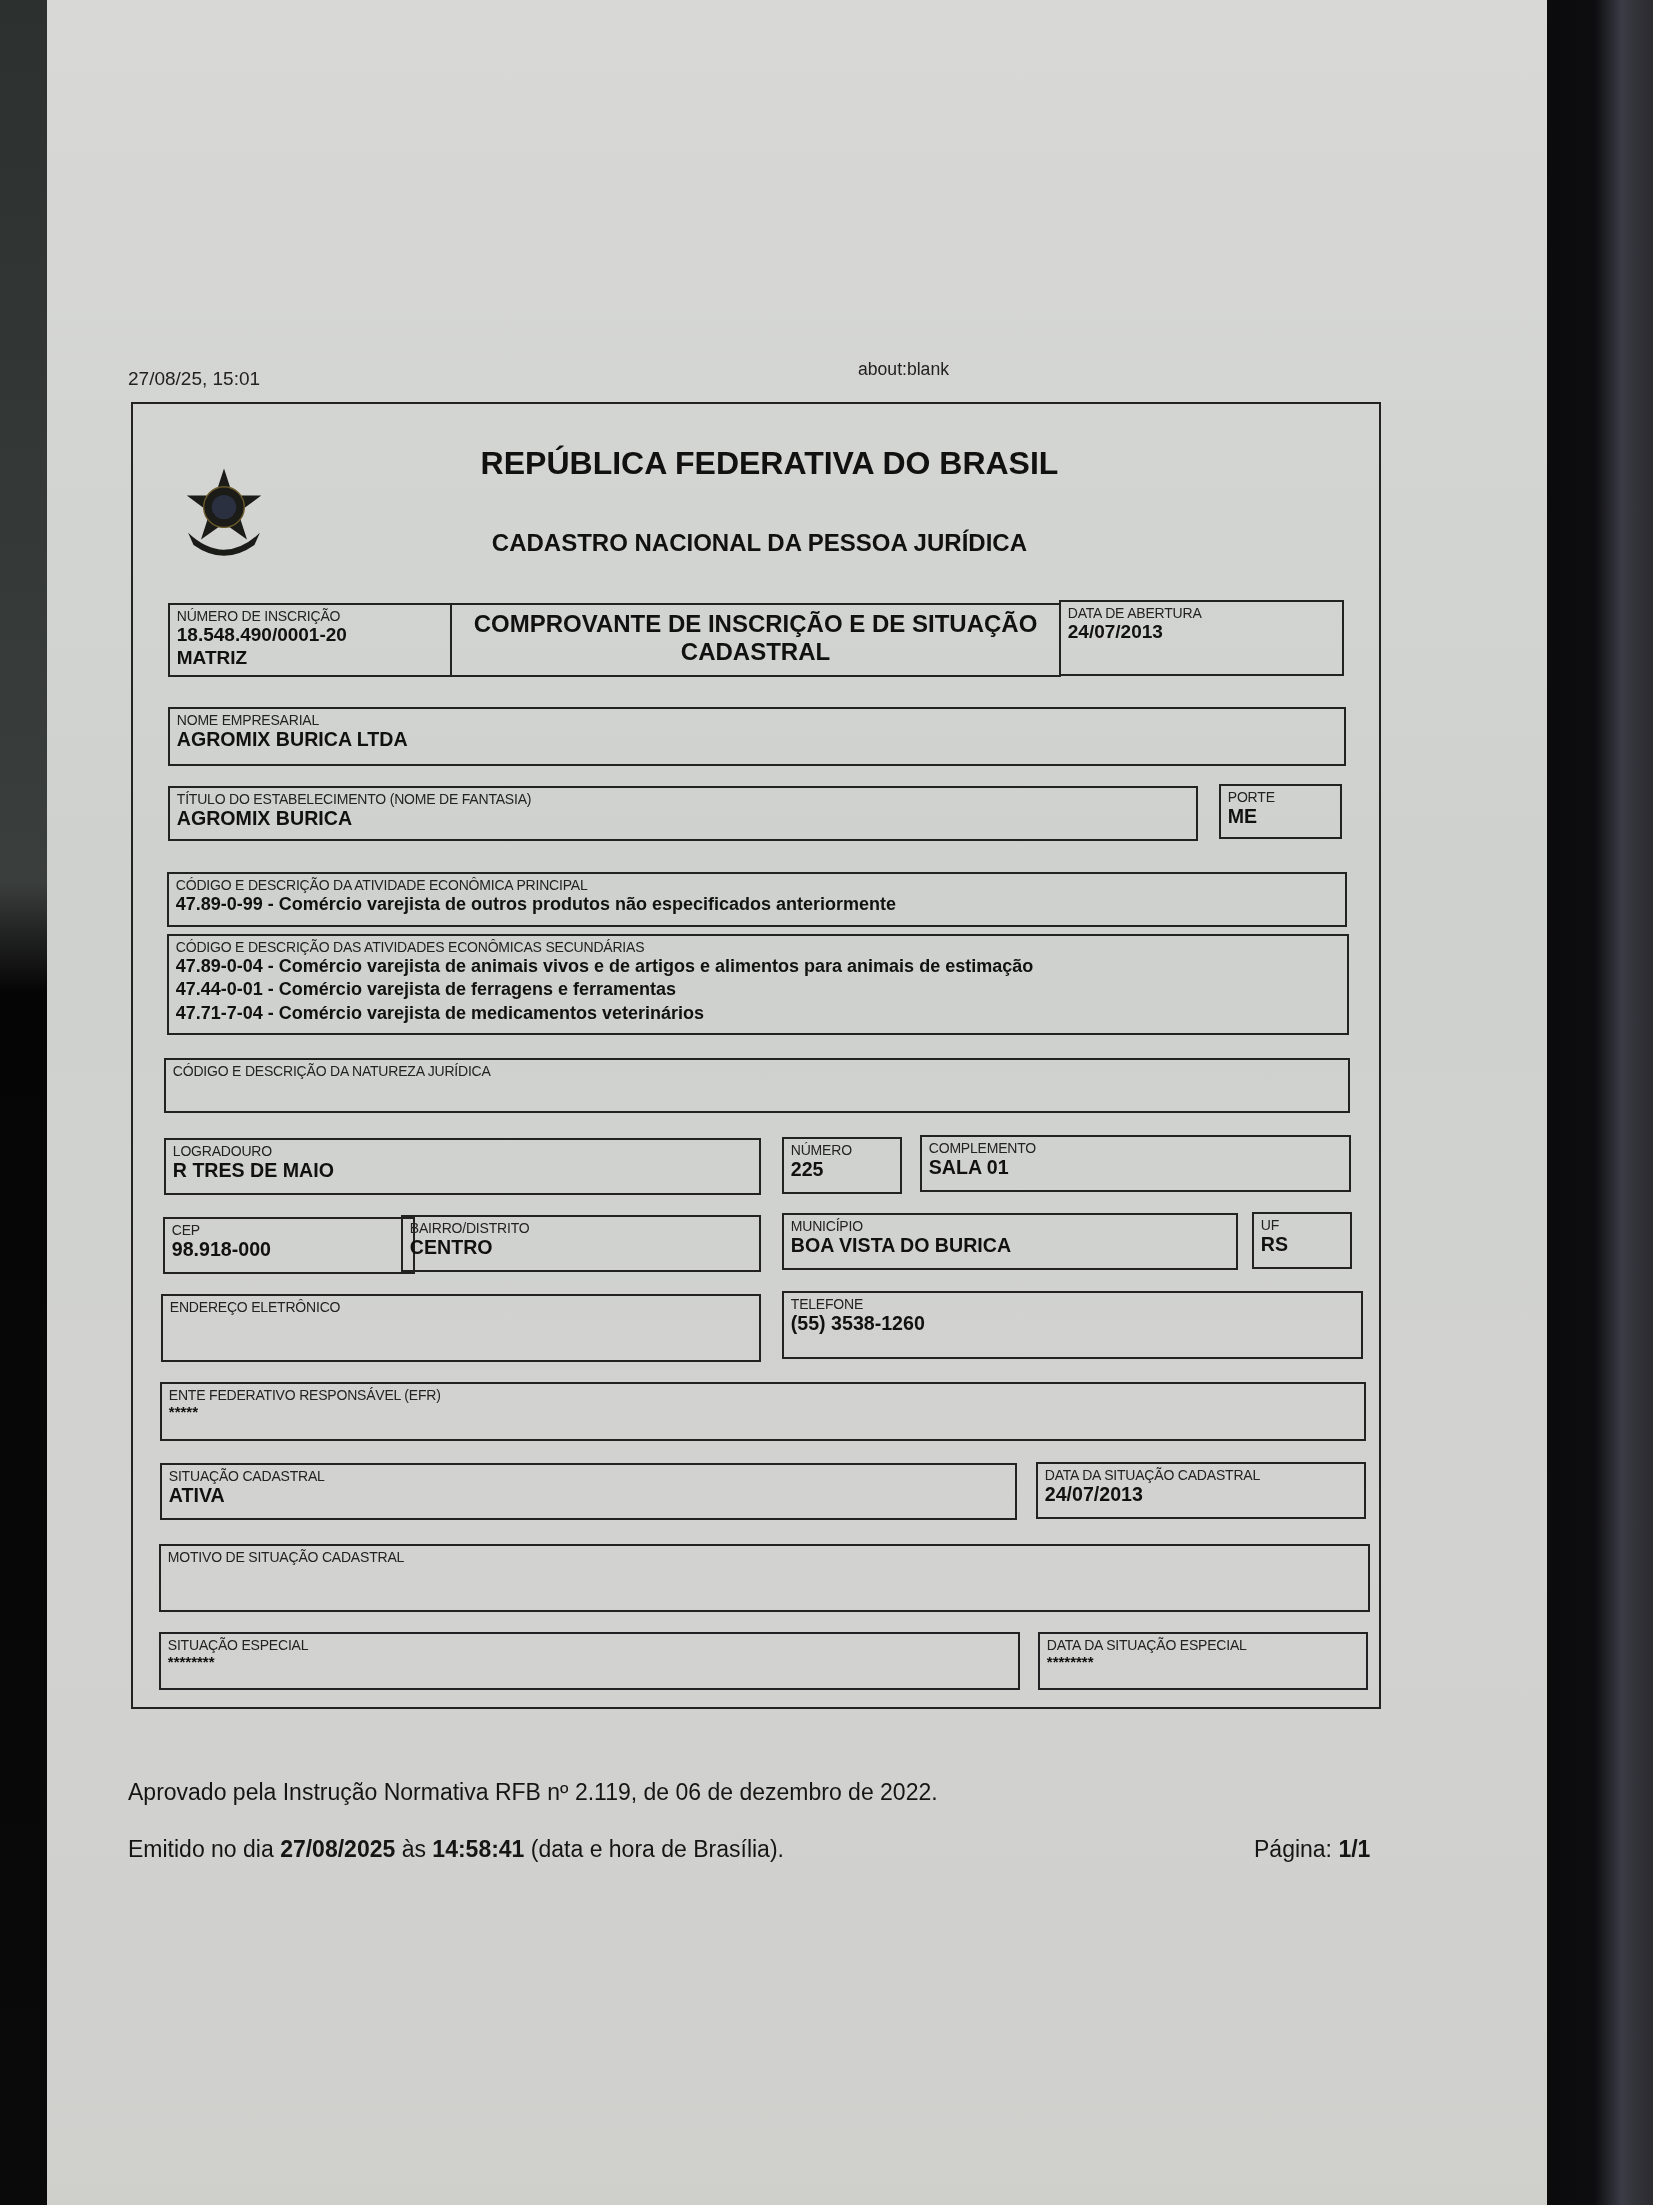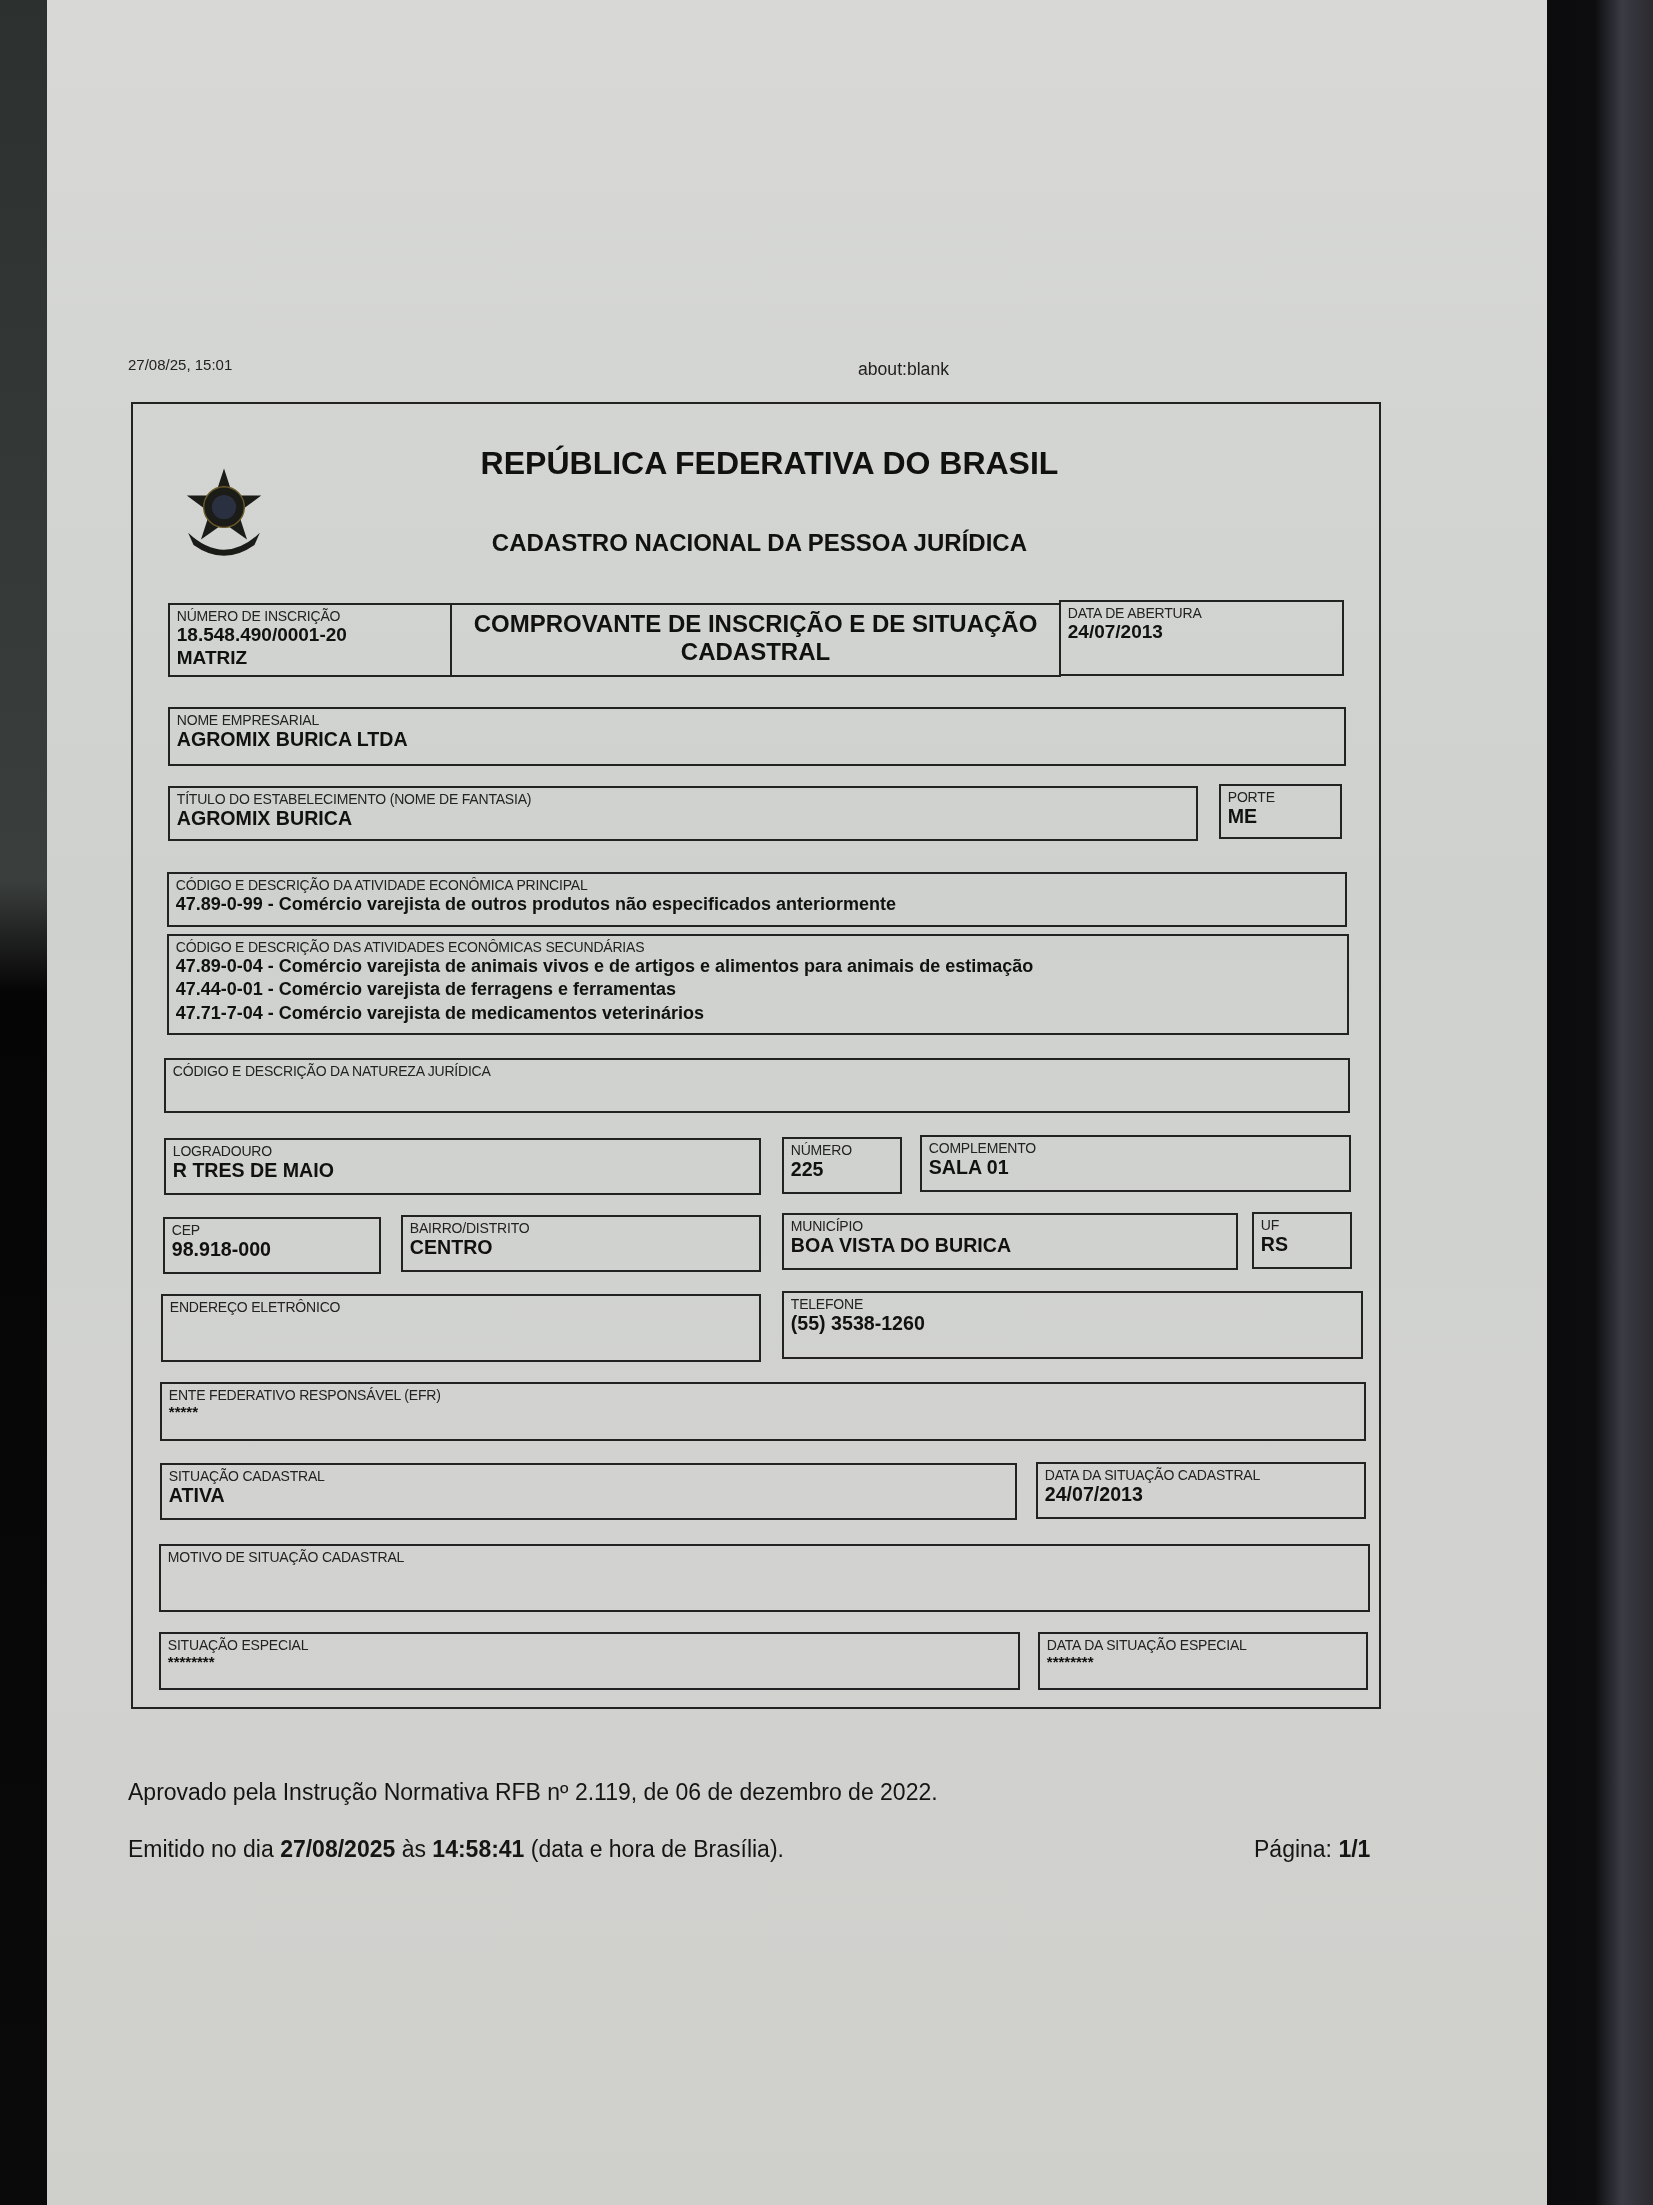--- a/index.html
+++ b/index.html
@@ -9,21 +9,21 @@
     font-family:"Liberation Sans", sans-serif;
   }
   .bezel-left { position:absolute; left:0; top:0; width:47px; height:2205px;
     background:linear-gradient(180deg,#2c302f 0%,#3a3e3c 40%,#050505 45%,#0a0a0a 100%); }
   .bezel-right { position:absolute; right:0; top:0; width:108px; height:2205px;
     background:linear-gradient(90deg,#0b0b0c 0%,#0d0d10 45%,#3a3b44 70%,#2a2a2e 100%); }
   .screen {
     position:absolute; left:47px; top:0; width:1500px; height:2205px;
     background:linear-gradient(180deg,#d8d9d7 0%,#cfd1ce 40%,#d2d3d0 70%,#cfd0cc 100%);
   }
-  .hdr-date { position:absolute; left:81px; top:356px; font-size:15px; color:#222; }
+  .hdr-date { position:absolute; left:81px; top:368px; font-size:19px; color:#222; }
   .hdr-url { position:absolute; left:811px; top:359px; font-size:17.6px; color:#222; }
 
   .frame {
     position:absolute; left:84px; top:402px; width:1250px; height:1307px;
     border:2.7px solid #222; box-sizing:border-box;
   }
   .emblem { position:absolute; left:47px; top:61px; width:88px; height:95px; }
   .title1 { position:absolute; left:0; right:0; top:41px; text-align:center; font-weight:bold; font-size:32px; color:#111; padding-left:27px; }
   .title2 { position:absolute; left:0; right:0; top:125px; text-align:center; font-weight:bold; font-size:24px; color:#111; padding-left:6.8px; }
 
@@ -110,21 +110,21 @@
     </div>
     <div class="box" style="left:649px; top:733px; width:120px; height:57px;">
       <span class="lbl">NÚMERO</span>
       <span class="val">225</span>
     </div>
     <div class="box" style="left:787px; top:731px; width:431px; height:57px;">
       <span class="lbl">COMPLEMENTO</span>
       <span class="val">SALA 01</span>
     </div>
 
-    <div class="box" style="left:30px; top:813px; width:218px; height:57px;">
+    <div class="box" style="left:30px; top:813px; width:252px; height:57px;">
       <span class="lbl">CEP</span>
       <span class="val">98.918-000</span>
     </div>
     <div class="box" style="left:649px; top:809px; width:456px; height:57px;">
       <span class="lbl">MUNICÍPIO</span>
       <span class="val">BOA VISTA DO BURICA</span>
     </div>
     <div class="box" style="left:268px; top:811px; width:360px; height:57px;">
       <span class="lbl">BAIRRO/DISTRITO</span>
       <span class="val">CENTRO</span>

